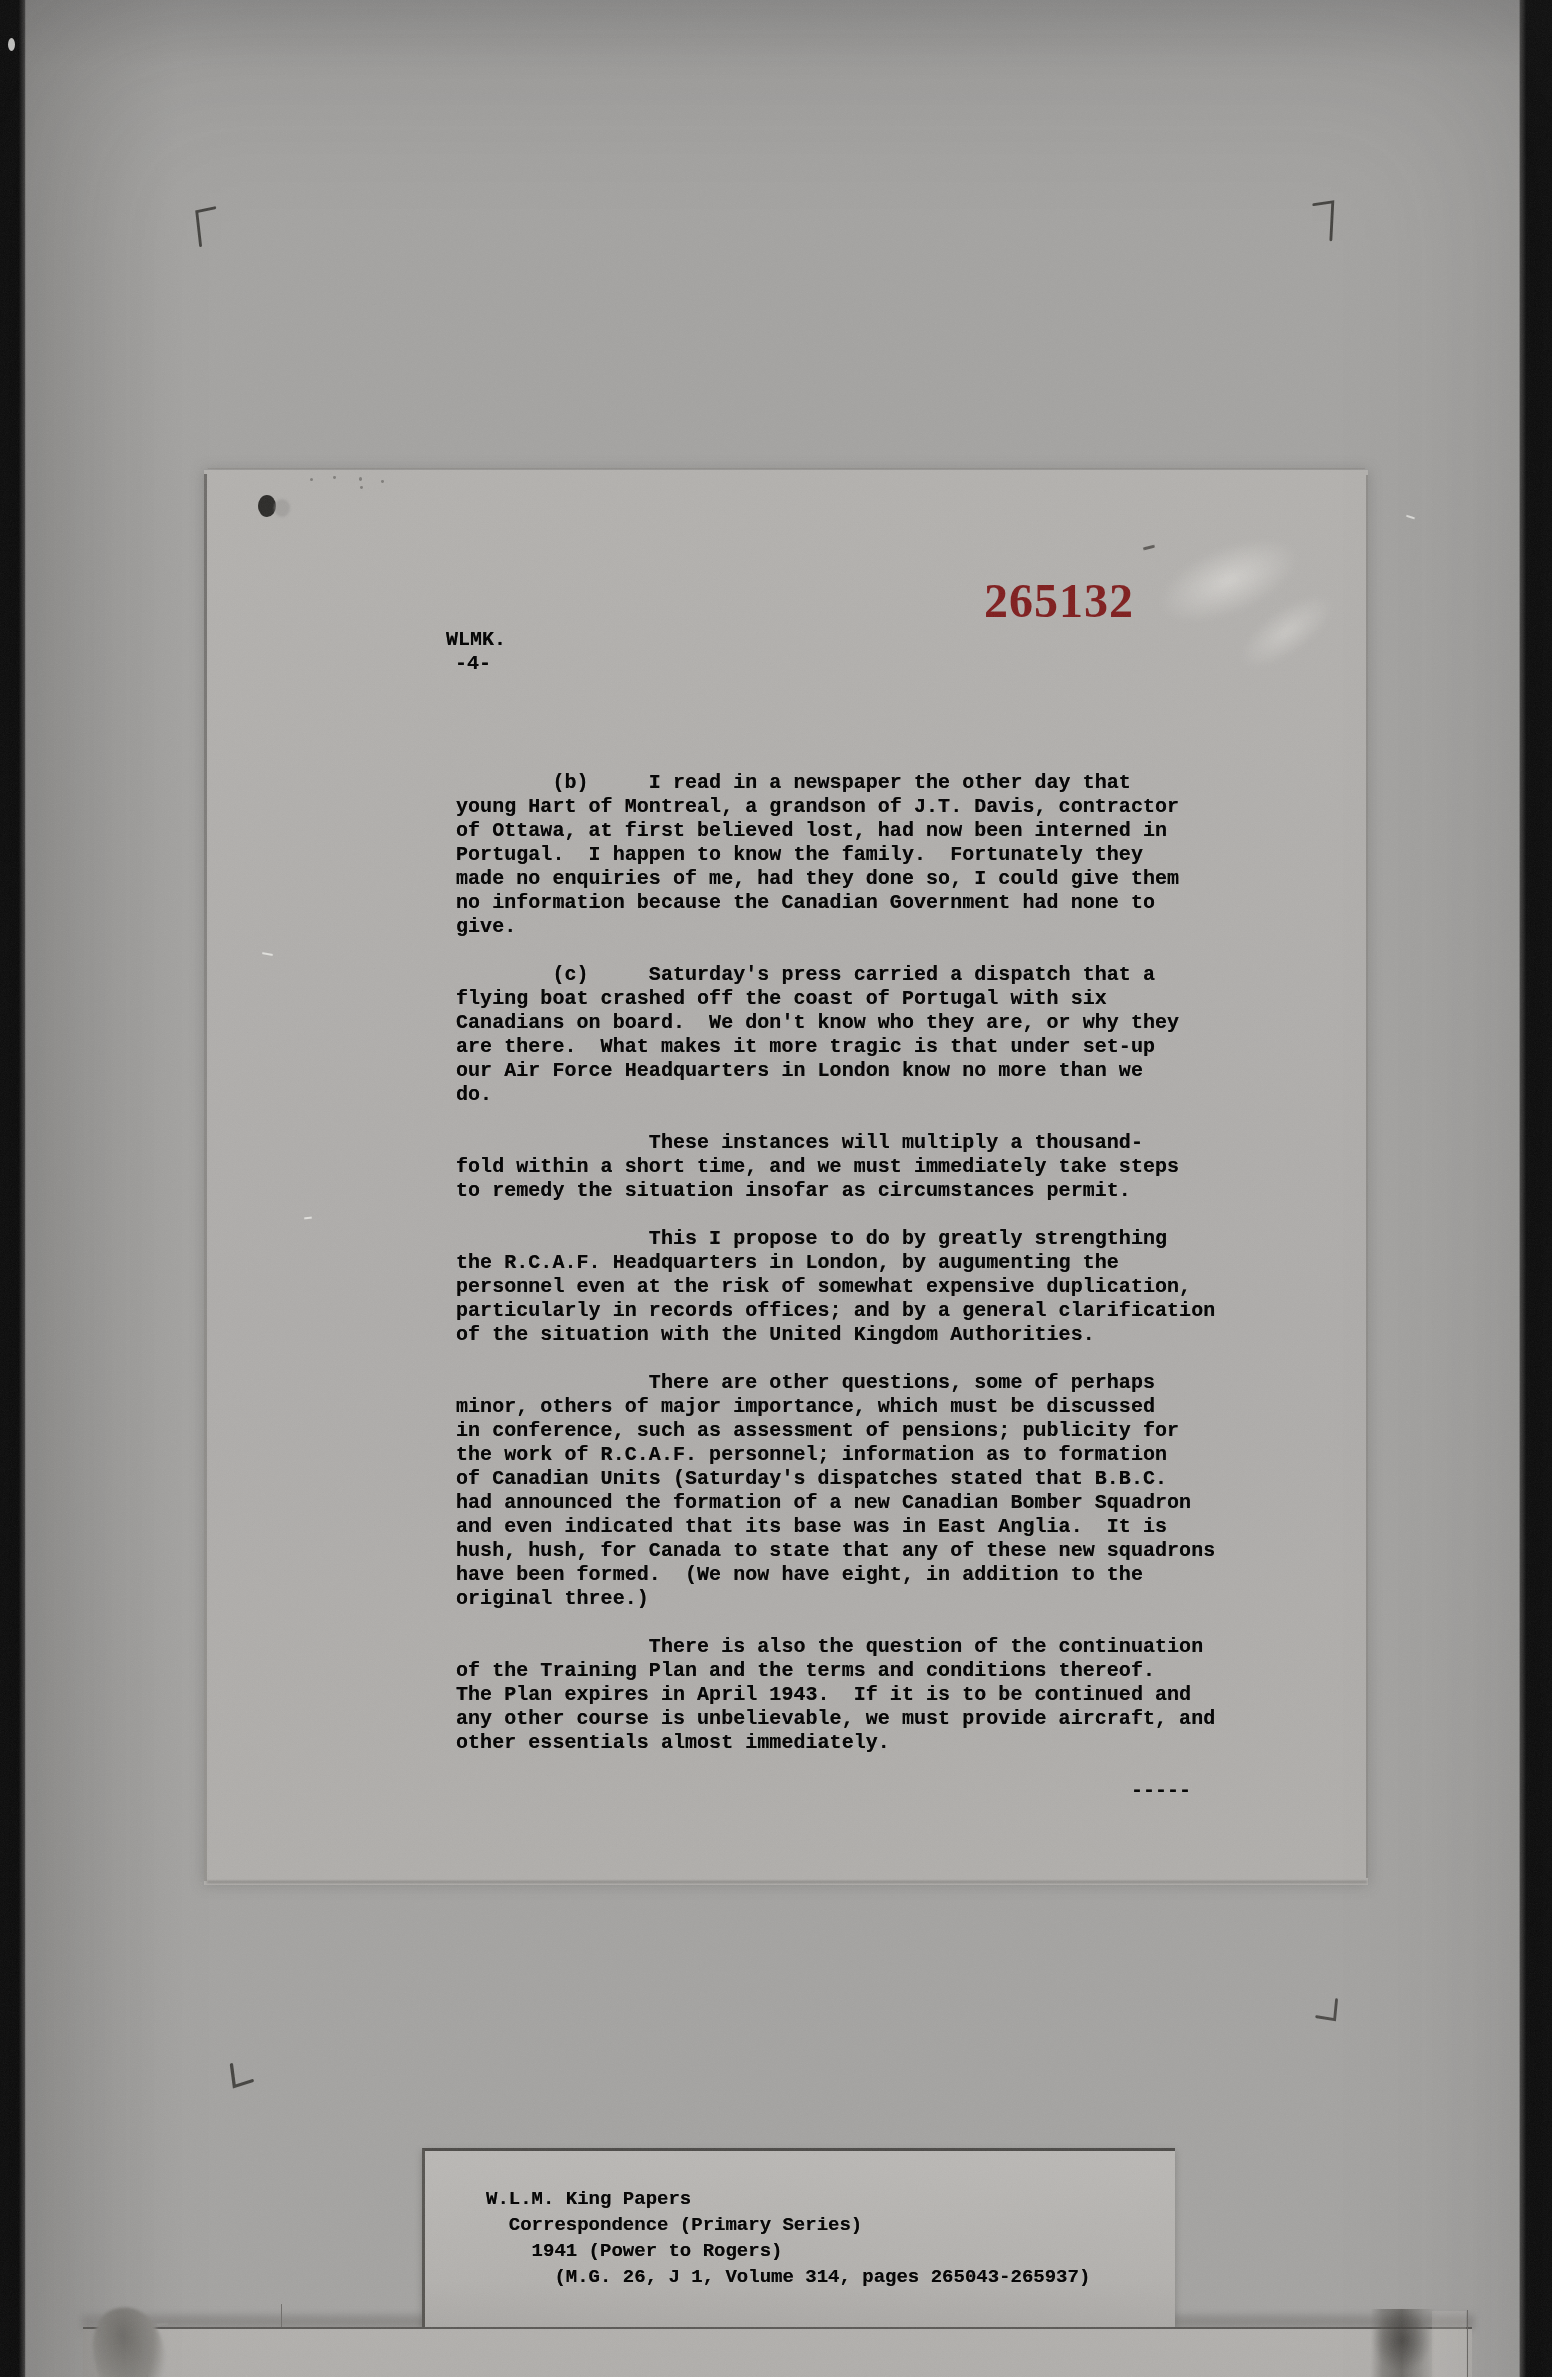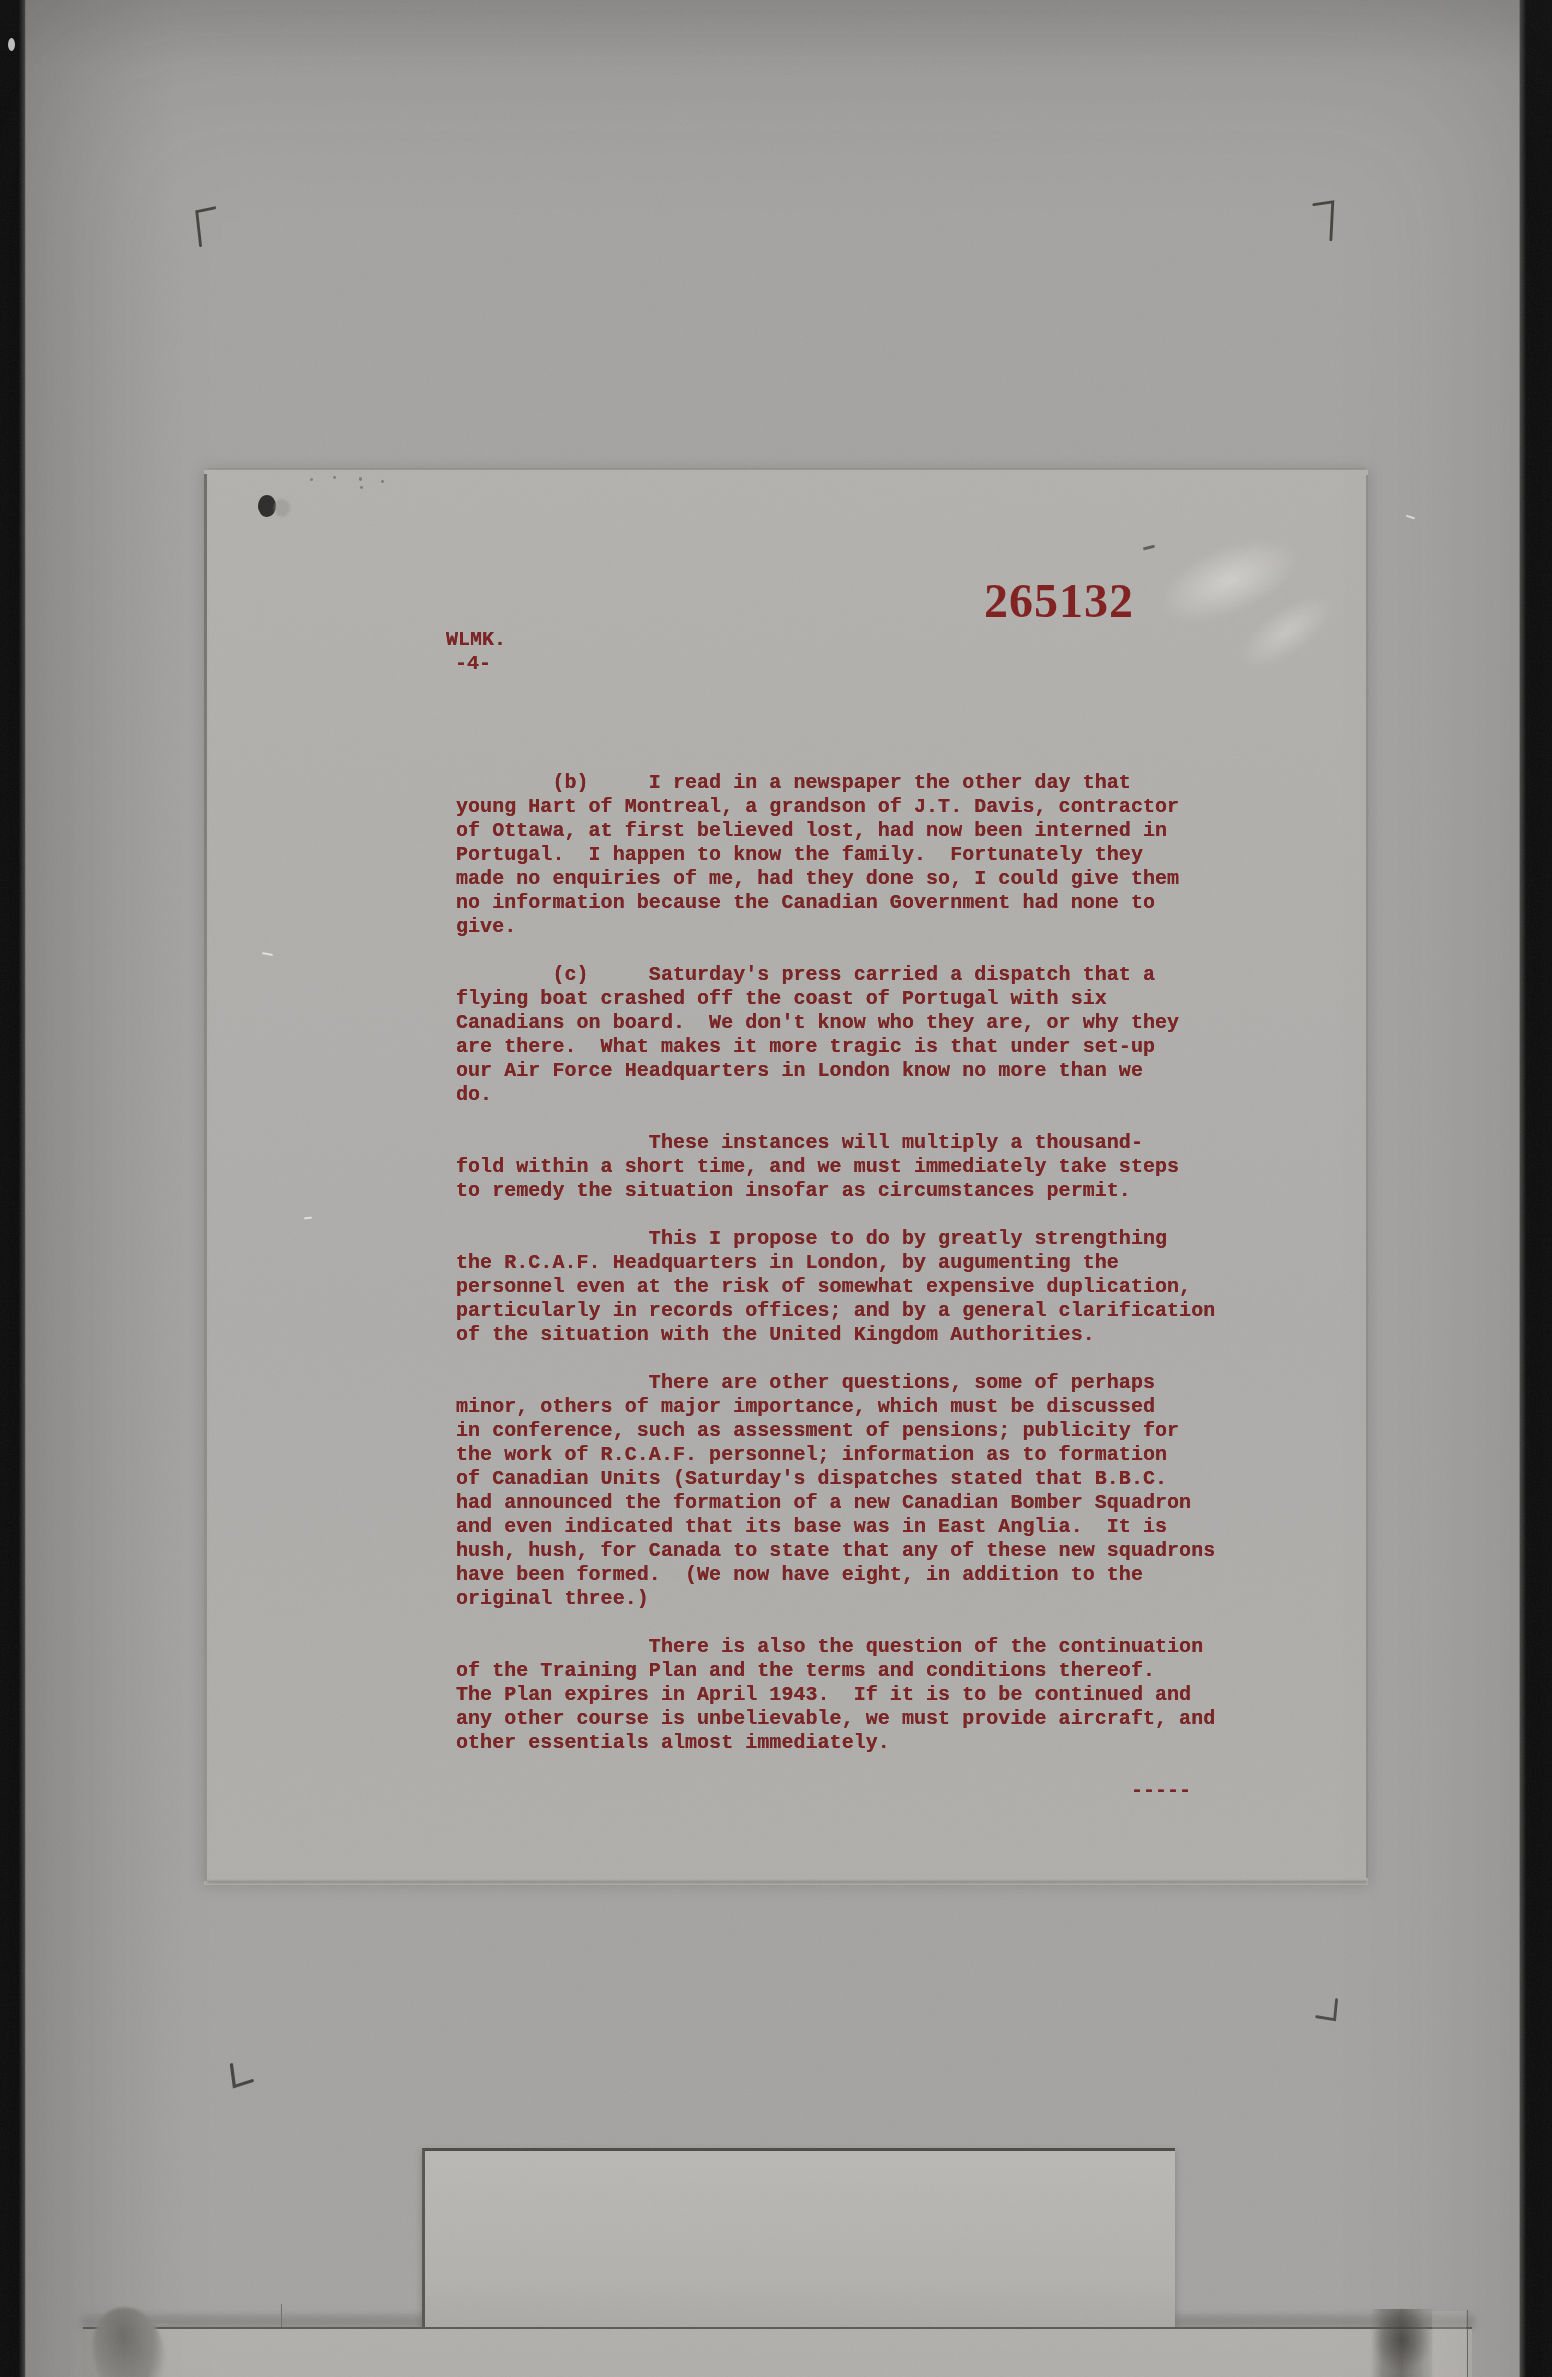--- a/index.html
+++ b/index.html
@@ -39,21 +39,21 @@
     background:#2b2a28;filter:blur(0.6px);}
   #punch-hole-tail{left:274px;top:499px;width:16px;height:18px;border-radius:50%;
     background:rgba(150,148,145,.55);filter:blur(1px);}
   .pencil-dot{background:rgba(92,90,87,.6);border-radius:50%;filter:blur(0.3px);}
   
   #archive-stamp{left:984px;top:573px;
     font-family:"Liberation Serif","DejaVu Serif",serif;font-weight:700;
     font-size:48px;letter-spacing:1px;color:#7f1d1d;filter:blur(0.3px);}
   
   .typed{font-family:"Liberation Mono","DejaVu Sans Mono",monospace;
-    color:#7f1d1d;font-weight:700;text-shadow:0 0 0.6px rgba(30,28,26,.75);}
+    color:#000000;font-weight:700;text-shadow:0 0 0.6px rgba(30,28,26,.75);}
   #initials{left:446px;top:628px;font-size:20px;filter:blur(0.2px);}
   #page-number{left:455px;top:652px;font-size:20px;filter:blur(0.2px);}
   
   #letter-body{left:456px;top:771px;margin:0;font-size:20px;line-height:24px;
     letter-spacing:0.05px;white-space:pre;filter:blur(0.2px);}
   
   .smudge{border-radius:50%;}
   #smudge-1{left:1155px;top:547px;width:147px;height:67px;transform:rotate(-22deg);
     background:radial-gradient(closest-side,rgba(233,231,227,.55),rgba(233,231,227,0));filter:blur(2.9px);}
   #smudge-2{left:1232px;top:609px;width:109px;height:45px;transform:rotate(-35deg);
@@ -186,20 +186,24 @@
     </svg>
   </div>
 
   <div class="abs scratch" style="left:262px;top:953px;width:10.5px;height:1.9px;transform:rotate(10deg);"></div>
   <div class="abs scratch" style="left:304px;top:1217px;width:7.6px;height:1.9px;transform:rotate(-6deg);"></div>
   <div class="abs scratch" style="left:1406px;top:516px;width:8.6px;height:1.9px;transform:rotate(18deg);"></div>
   <div class="abs scratch" style="left:157px;top:2323px;width:11.4px;height:2.4px;transform:rotate(-4deg);"></div>
 
   <div class="abs" id="band-shadow"></div>
   <div class="abs" id="label-card"></div>
+  <pre class="abs typed" id="card-text">W.L.M. King Papers
+  Correspondence (Primary Series)
+    1941 (Power to Rogers)
+      (M.G. 26, J 1, Volume 314, pages 265043-265937)</pre>
   <div class="abs" id="card-edge-line"></div>
 
   <div class="abs" id="banner"></div>
   <div class="abs" id="banner-left-strip"></div>
   <div class="abs crease" style="left:112px;top:2330px;width:1.4px;height:171px;transform:rotate(1.5deg);"></div>
   <div class="abs crease" style="left:146px;top:2332px;width:1.9px;height:333px;"></div>
   <div class="abs" id="tape-blob-left"></div>
   <div class="abs" id="tape-strip-right"></div>
   <div class="abs" id="tape-top-blotch"></div>
 

